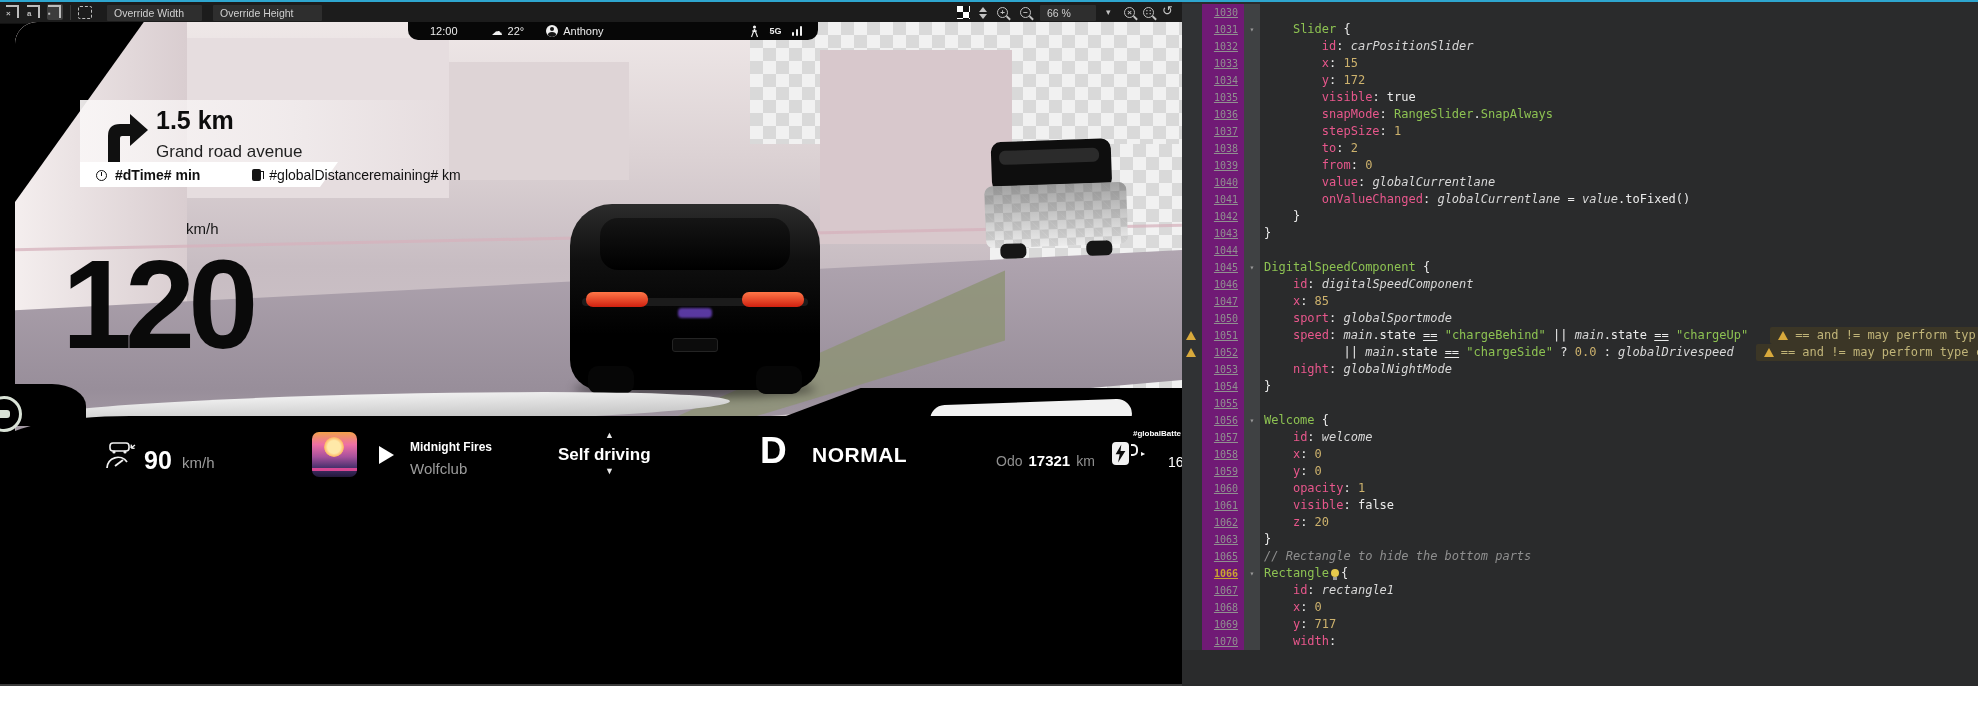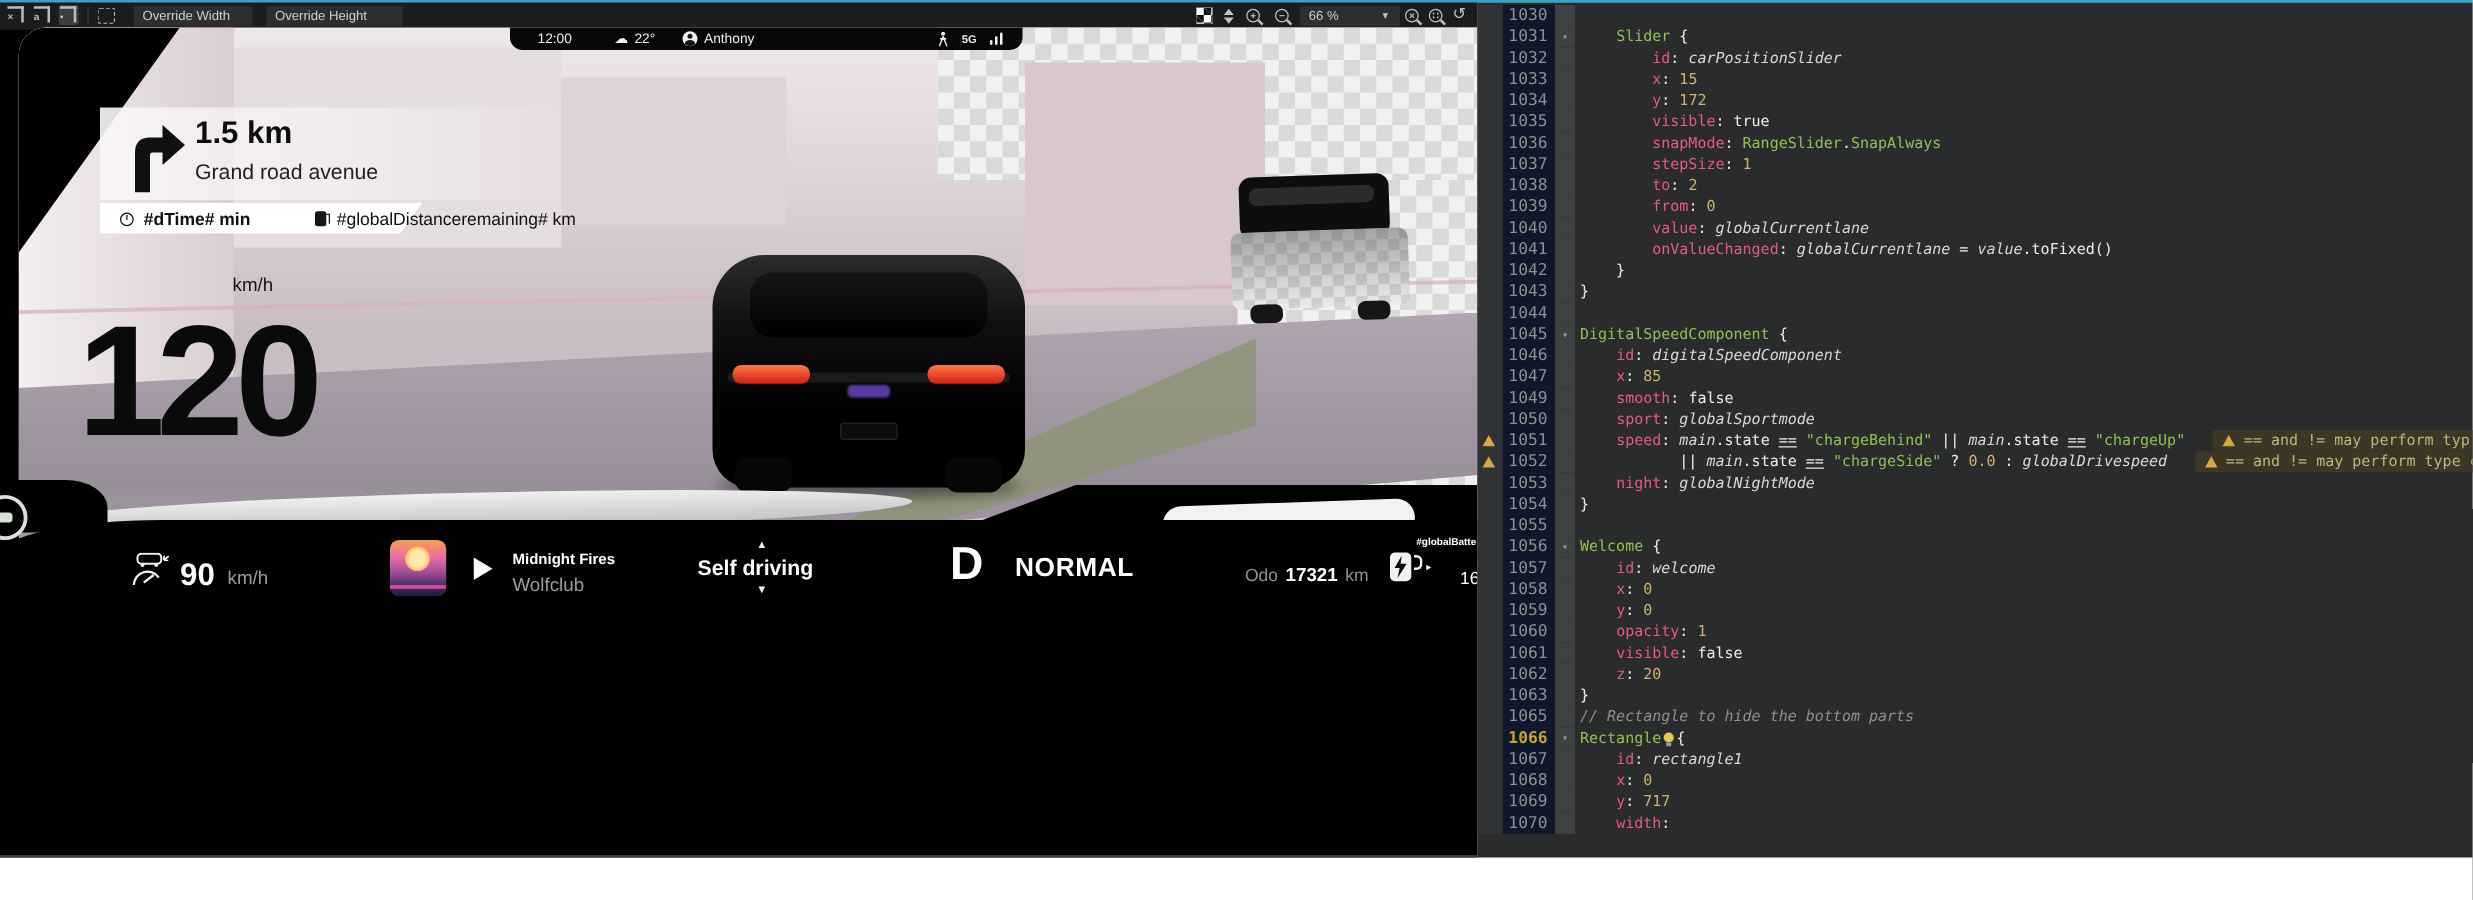--- a/index.html
+++ b/index.html
@@ -93,21 +93,21 @@
     border-radius:0 0 10px 10px;display:flex;align-items:center;color:#ececec;font-size:11px;}
   #statusbar .grp{display:flex;align-items:center;gap:5px;}
   .avatar{width:12px;height:12px;border-radius:50%;background:#f0f0f0;position:relative;overflow:hidden;}
   .avatar::before{content:'';position:absolute;left:4px;top:2px;width:4px;height:4px;border-radius:50%;background:#151515;}
   .avatar::after{content:'';position:absolute;left:2px;top:7px;width:8px;height:5px;border-radius:50%;background:#151515;}
   .cloud{font-size:11px;color:#f0f0f0;line-height:11px;}
   .bars{display:flex;align-items:flex-end;gap:1.5px;}
   .bars i{display:block;width:2.5px;background:#f0f0f0;border-radius:1px;}
 
   
-  #nav-card{position:absolute;left:80px;top:84px;width:370px;height:74px;
+  #nav-card{position:absolute;left:80px;top:98px;width:370px;height:74px;
     background:linear-gradient(90deg,rgba(249,246,246,.92) 0%,rgba(249,246,246,.55) 55%,rgba(249,246,246,0) 100%);}
   #nav-strip{position:absolute;left:80px;top:160px;width:258px;height:25px;background:#fff;
     clip-path:polygon(0 0,100% 0,93% 100%,0 100%);}
   #nav-texts{position:absolute;left:96px;top:163px;width:460px;height:20px;display:flex;align-items:center;color:#101010;}
   .clock-ic{width:11px;height:11px;border:1.7px solid #101010;border-radius:50%;position:relative;}
   .clock-ic::after{content:'';position:absolute;left:3.5px;top:1.5px;width:1.6px;height:3.6px;background:#101010;}
   .pump-ic{width:9px;height:12px;background:#151515;border-radius:2px;position:relative;}
   .pump-ic::after{content:'';position:absolute;right:-3px;top:2px;width:2px;height:7px;border-right:1.6px solid #151515;border-top:1.6px solid #151515;}
 
   
@@ -145,21 +145,21 @@
   #charge-hook{position:absolute;left:1131px;top:442px;width:7px;height:12px;border:2px solid #f2f2f2;border-left:none;border-radius:0 5px 5px 0;}
   #charge-caret{position:absolute;left:1141px;top:447px;font-size:8px;color:#fff;}
   #batt-val{position:absolute;left:1168px;top:452px;font-size:14px;color:#fff;}
 
   
   #editor{position:absolute;left:1182px;top:2px;width:796px;height:684px;background:#2a2b2c;overflow:hidden;
     font-family:"DejaVu Sans Mono","Liberation Mono",monospace;font-size:12px;}
   #code-rows{position:absolute;left:0;top:2px;width:796px;}
   .row{display:flex;height:17px;line-height:17px;white-space:pre;}
   .gut-margin{width:20px;flex:0 0 20px;background:#303234;position:relative;}
-  .gut-num{width:42px;flex:0 0 42px;background:#0f172a;color:#909090;text-align:right;padding-right:6px;font-size:13px;}
+  .gut-num{width:42px;flex:0 0 42px;background:#701a75;color:#909090;text-align:right;padding-right:6px;font-size:10px;text-decoration:underline;}
   .gut-fold{width:16px;flex:0 0 16px;background:#3f4143;color:#9a9a9a;font-size:8px;text-align:center;}
   .codebit{padding-left:4px;}
   .cur .gut-num{color:#c9a332;font-weight:bold;}
   .warn-tri{position:absolute;left:4px;top:4px;width:0;height:0;
     border-left:5.5px solid transparent;border-right:5.5px solid transparent;border-bottom:9px solid #d8a93c;}
   .c-o{color:#ececec;} .c-p{color:#e8578c;} .c-t{color:#8dc252;} .c-s{color:#8dc252;}
   .c-i{color:#d8d8d8;font-style:italic;} .c-n{color:#cdb26d;}
   .c-u{color:#ececec;text-decoration:underline;}
   .c-c{color:#8f8f8f;font-style:italic;}
   .anno{margin-left:22px;background:#3b3626;color:#c0b478;padding:0 8px;border-radius:2px;white-space:pre;}
@@ -204,21 +204,21 @@
     <div class="tb-ic spin" style="left:977px;top:5px;">
         <i class="tri-up"></i>
         <i class="tri-dn"></i>
       </div>
     <div class="tb-ic" style="left:997px;top:5px;">
         <div class="mag">+</div>
       </div>
     <div class="tb-ic" style="left:1020px;top:5px;">
         <div class="mag">−</div>
       </div>
-    <div class="tb-field" style="left:1040px;width:80px;top:3px;">66 %</div>
+    <div class="tb-field" style="left:1040px;width:56px;top:3px;">66 %</div>
     <div class="tb-ic caret" style="left:1106px;top:5px;">▾</div>
     <div class="tb-ic" style="left:1124px;top:5px;">
         <div class="mag">×</div>
       </div>
     <div class="tb-ic" style="left:1143px;top:5px;">
         <div class="mag">∷</div>
       </div>
     <div class="tb-ic undo" style="left:1162px;top:2px;">↺</div>
   </div>
 
@@ -364,21 +364,20 @@
       <div class="row"><span class="gut-margin"></span><span class="gut-num">1038</span><span class="gut-fold"></span><span class="codebit"><span class="c-o">        </span><span class="c-p">to</span><span class="c-o">: </span><span class="c-n">2</span></span></div>
       <div class="row"><span class="gut-margin"></span><span class="gut-num">1039</span><span class="gut-fold"></span><span class="codebit"><span class="c-o">        </span><span class="c-p">from</span><span class="c-o">: </span><span class="c-n">0</span></span></div>
       <div class="row"><span class="gut-margin"></span><span class="gut-num">1040</span><span class="gut-fold"></span><span class="codebit"><span class="c-o">        </span><span class="c-p">value</span><span class="c-o">: </span><span class="c-i">globalCurrentlane</span></span></div>
       <div class="row"><span class="gut-margin"></span><span class="gut-num">1041</span><span class="gut-fold"></span><span class="codebit"><span class="c-o">        </span><span class="c-p">onValueChanged</span><span class="c-o">: </span><span class="c-i">globalCurrentlane</span><span class="c-o"> = </span><span class="c-i">value</span><span class="c-o">.toFixed()</span></span></div>
       <div class="row"><span class="gut-margin"></span><span class="gut-num">1042</span><span class="gut-fold"></span><span class="codebit"><span class="c-o">    }</span></span></div>
       <div class="row"><span class="gut-margin"></span><span class="gut-num">1043</span><span class="gut-fold"></span><span class="codebit"><span class="c-o">}</span></span></div>
       <div class="row"><span class="gut-margin"></span><span class="gut-num">1044</span><span class="gut-fold"></span><span class="codebit"></span></div>
       <div class="row"><span class="gut-margin"></span><span class="gut-num">1045</span><span class="gut-fold">▾</span><span class="codebit"><span class="c-t">DigitalSpeedComponent</span><span class="c-o"> {</span></span></div>
       <div class="row"><span class="gut-margin"></span><span class="gut-num">1046</span><span class="gut-fold"></span><span class="codebit"><span class="c-o">    </span><span class="c-p">id</span><span class="c-o">: </span><span class="c-i">digitalSpeedComponent</span></span></div>
       <div class="row"><span class="gut-margin"></span><span class="gut-num">1047</span><span class="gut-fold"></span><span class="codebit"><span class="c-o">    </span><span class="c-p">x</span><span class="c-o">: </span><span class="c-n">85</span></span></div>
-      <div class="row"><span class="gut-margin"></span><span class="gut-num">1049</span><span class="gut-fold"></span><span class="codebit"><span class="c-o">    </span><span class="c-p">smooth</span><span class="c-o">: false</span></span></div>
       <div class="row"><span class="gut-margin"></span><span class="gut-num">1050</span><span class="gut-fold"></span><span class="codebit"><span class="c-o">    </span><span class="c-p">sport</span><span class="c-o">: </span><span class="c-i">globalSportmode</span></span></div>
       <div class="row"><span class="gut-margin"><i class="warn-tri"></i></span><span class="gut-num">1051</span><span class="gut-fold"></span><span class="codebit"><span class="c-o">    </span><span class="c-p">speed</span><span class="c-o">: </span><span class="c-i">main</span><span class="c-o">.state </span><span class="c-u">==</span><span class="c-o"> </span><span class="c-s">"chargeBehind"</span><span class="c-o"> || </span><span class="c-i">main</span><span class="c-o">.state </span><span class="c-u">==</span><span class="c-o"> </span><span class="c-s">"chargeUp"</span></span><span class="anno"><span class="a-tri"></span>== and != may perform typ</span></div>
       <div class="row"><span class="gut-margin"><i class="warn-tri"></i></span><span class="gut-num">1052</span><span class="gut-fold"></span><span class="codebit"><span class="c-o">           || </span><span class="c-i">main</span><span class="c-o">.state </span><span class="c-u">==</span><span class="c-o"> </span><span class="c-s">"chargeSide"</span><span class="c-o"> ? </span><span class="c-n">0.0</span><span class="c-o"> : </span><span class="c-i">globalDrivespeed</span></span><span class="anno"><span class="a-tri"></span>== and != may perform type c</span></div>
       <div class="row"><span class="gut-margin"></span><span class="gut-num">1053</span><span class="gut-fold"></span><span class="codebit"><span class="c-o">    </span><span class="c-p">night</span><span class="c-o">: </span><span class="c-i">globalNightMode</span></span></div>
       <div class="row"><span class="gut-margin"></span><span class="gut-num">1054</span><span class="gut-fold"></span><span class="codebit"><span class="c-o">}</span></span></div>
       <div class="row"><span class="gut-margin"></span><span class="gut-num">1055</span><span class="gut-fold"></span><span class="codebit"></span></div>
       <div class="row"><span class="gut-margin"></span><span class="gut-num">1056</span><span class="gut-fold">▾</span><span class="codebit"><span class="c-t">Welcome</span><span class="c-o"> {</span></span></div>
       <div class="row"><span class="gut-margin"></span><span class="gut-num">1057</span><span class="gut-fold"></span><span class="codebit"><span class="c-o">    </span><span class="c-p">id</span><span class="c-o">: </span><span class="c-i">welcome</span></span></div>
       <div class="row"><span class="gut-margin"></span><span class="gut-num">1058</span><span class="gut-fold"></span><span class="codebit"><span class="c-o">    </span><span class="c-p">x</span><span class="c-o">: </span><span class="c-n">0</span></span></div>
       <div class="row"><span class="gut-margin"></span><span class="gut-num">1059</span><span class="gut-fold"></span><span class="codebit"><span class="c-o">    </span><span class="c-p">y</span><span class="c-o">: </span><span class="c-n">0</span></span></div>

